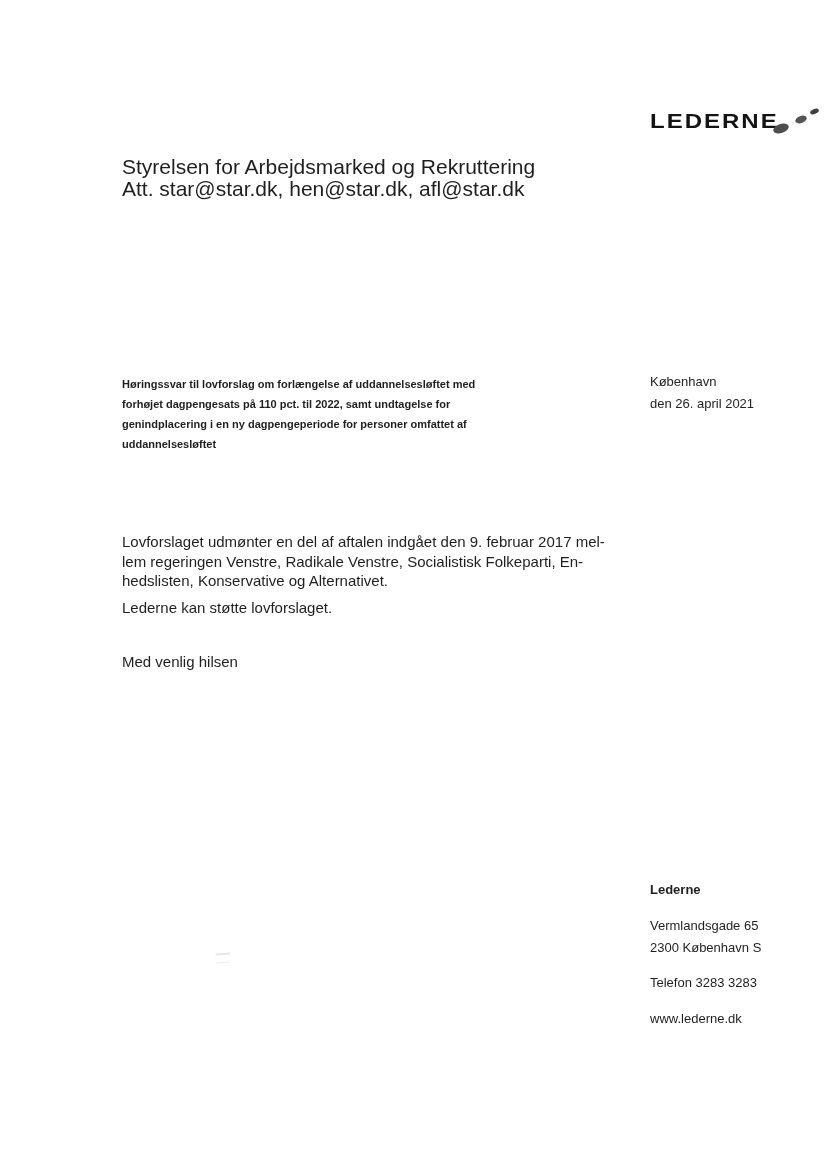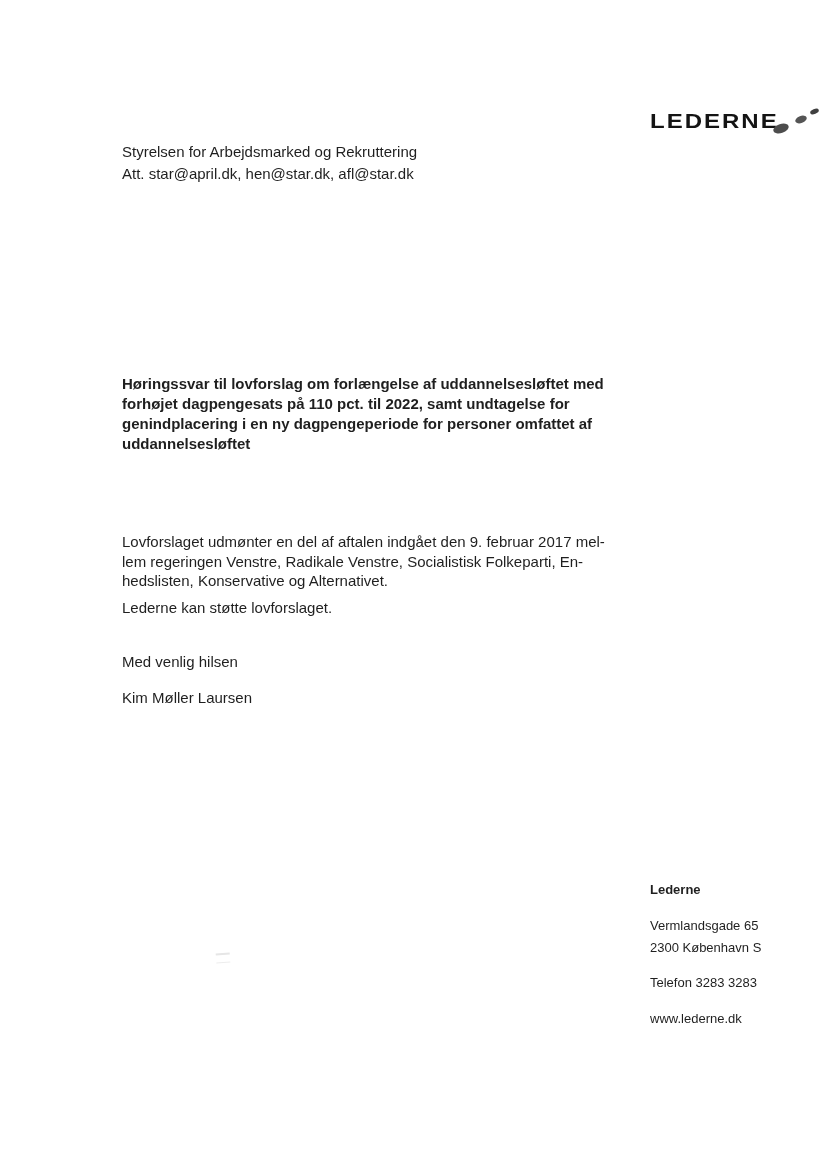--- a/index.html
+++ b/index.html
@@ -44,32 +44,32 @@
     background: #4d4d4d;
   }
   .logo-dot.d1 { left: 123px; top: 18px; width: 16px; height: 9px;  transform: rotate(-18deg); }
   .logo-dot.d2 { left: 145px; top: 10px; width: 12px; height: 7px;  transform: rotate(-20deg); background:#555555; }
   .logo-dot.d3 { left: 160px; top: 3px;  width: 9px;  height: 5px;  transform: rotate(-22deg); background:#3f3f3f; }
 
   
   .recipient {
     position: absolute;
     left: 92px;
-    top: 141px;
-    font-size: 15px;
+    top: 156px;
+    font-size: 21px;
     line-height: 22px;
   }
 
   
   .subject {
     position: absolute;
     left: 92px;
     top: 374px;
     width: 500px;
-    font-size: 15px;
+    font-size: 11px;
     font-weight: bold;
     line-height: 20px;
     white-space: pre-line;
   }
 
   
   .meta {
     position: absolute;
     left: 620px;
     top: 371px;
@@ -126,36 +126,39 @@
 
   <div class="logo-block">
     <span class="logo-wordmark">LEDERNE</span>
     <span class="logo-dot d1"></span>
     <span class="logo-dot d2"></span>
     <span class="logo-dot d3"></span>
   </div>
 
   <div class="recipient">
     <div>Styrelsen for Arbejdsmarked og Rekruttering</div>
-    <div>Att. star@april.dk, hen@star.dk, afl@star.dk</div>
+    <div>Att. star@star.dk, hen@star.dk, afl@star.dk</div>
   </div>
 
   <div class="subject">Høringssvar til lovforslag om forlængelse af uddannelsesløftet med
 forhøjet dagpengesats på 110 pct. til 2022, samt undtagelse for
 genindplacering i en ny dagpengeperiode for personer omfattet af
 uddannelsesløftet</div>
 
+  <div class="meta">
+    <div>København</div>
+    <div>den 26. april 2021</div>
+  </div>
 
   <div class="para p2">Lovforslaget udmønter en del af aftalen indgået den 9. februar 2017 mel-
 lem regeringen Venstre, Radikale Venstre, Socialistisk Folkeparti, En-
 hedslisten, Konservative og Alternativet.</div>
   <div class="para p3">Lederne kan støtte lovforslaget.</div>
 
   <div class="para closing">Med venlig hilsen</div>
-  <div class="para signature">Kim Møller Laursen</div>
 
   <div class="footer-line f-company">Lederne</div>
   <div class="footer-line f-addr1">Vermlandsgade 65</div>
   <div class="footer-line f-addr2">2300 København S</div>
   <div class="footer-line f-phone">Telefon 3283 3283</div>
   <div class="footer-line f-web">www.lederne.dk</div>
 
   <div class="scan-artifact"></div>
 
 </div>

